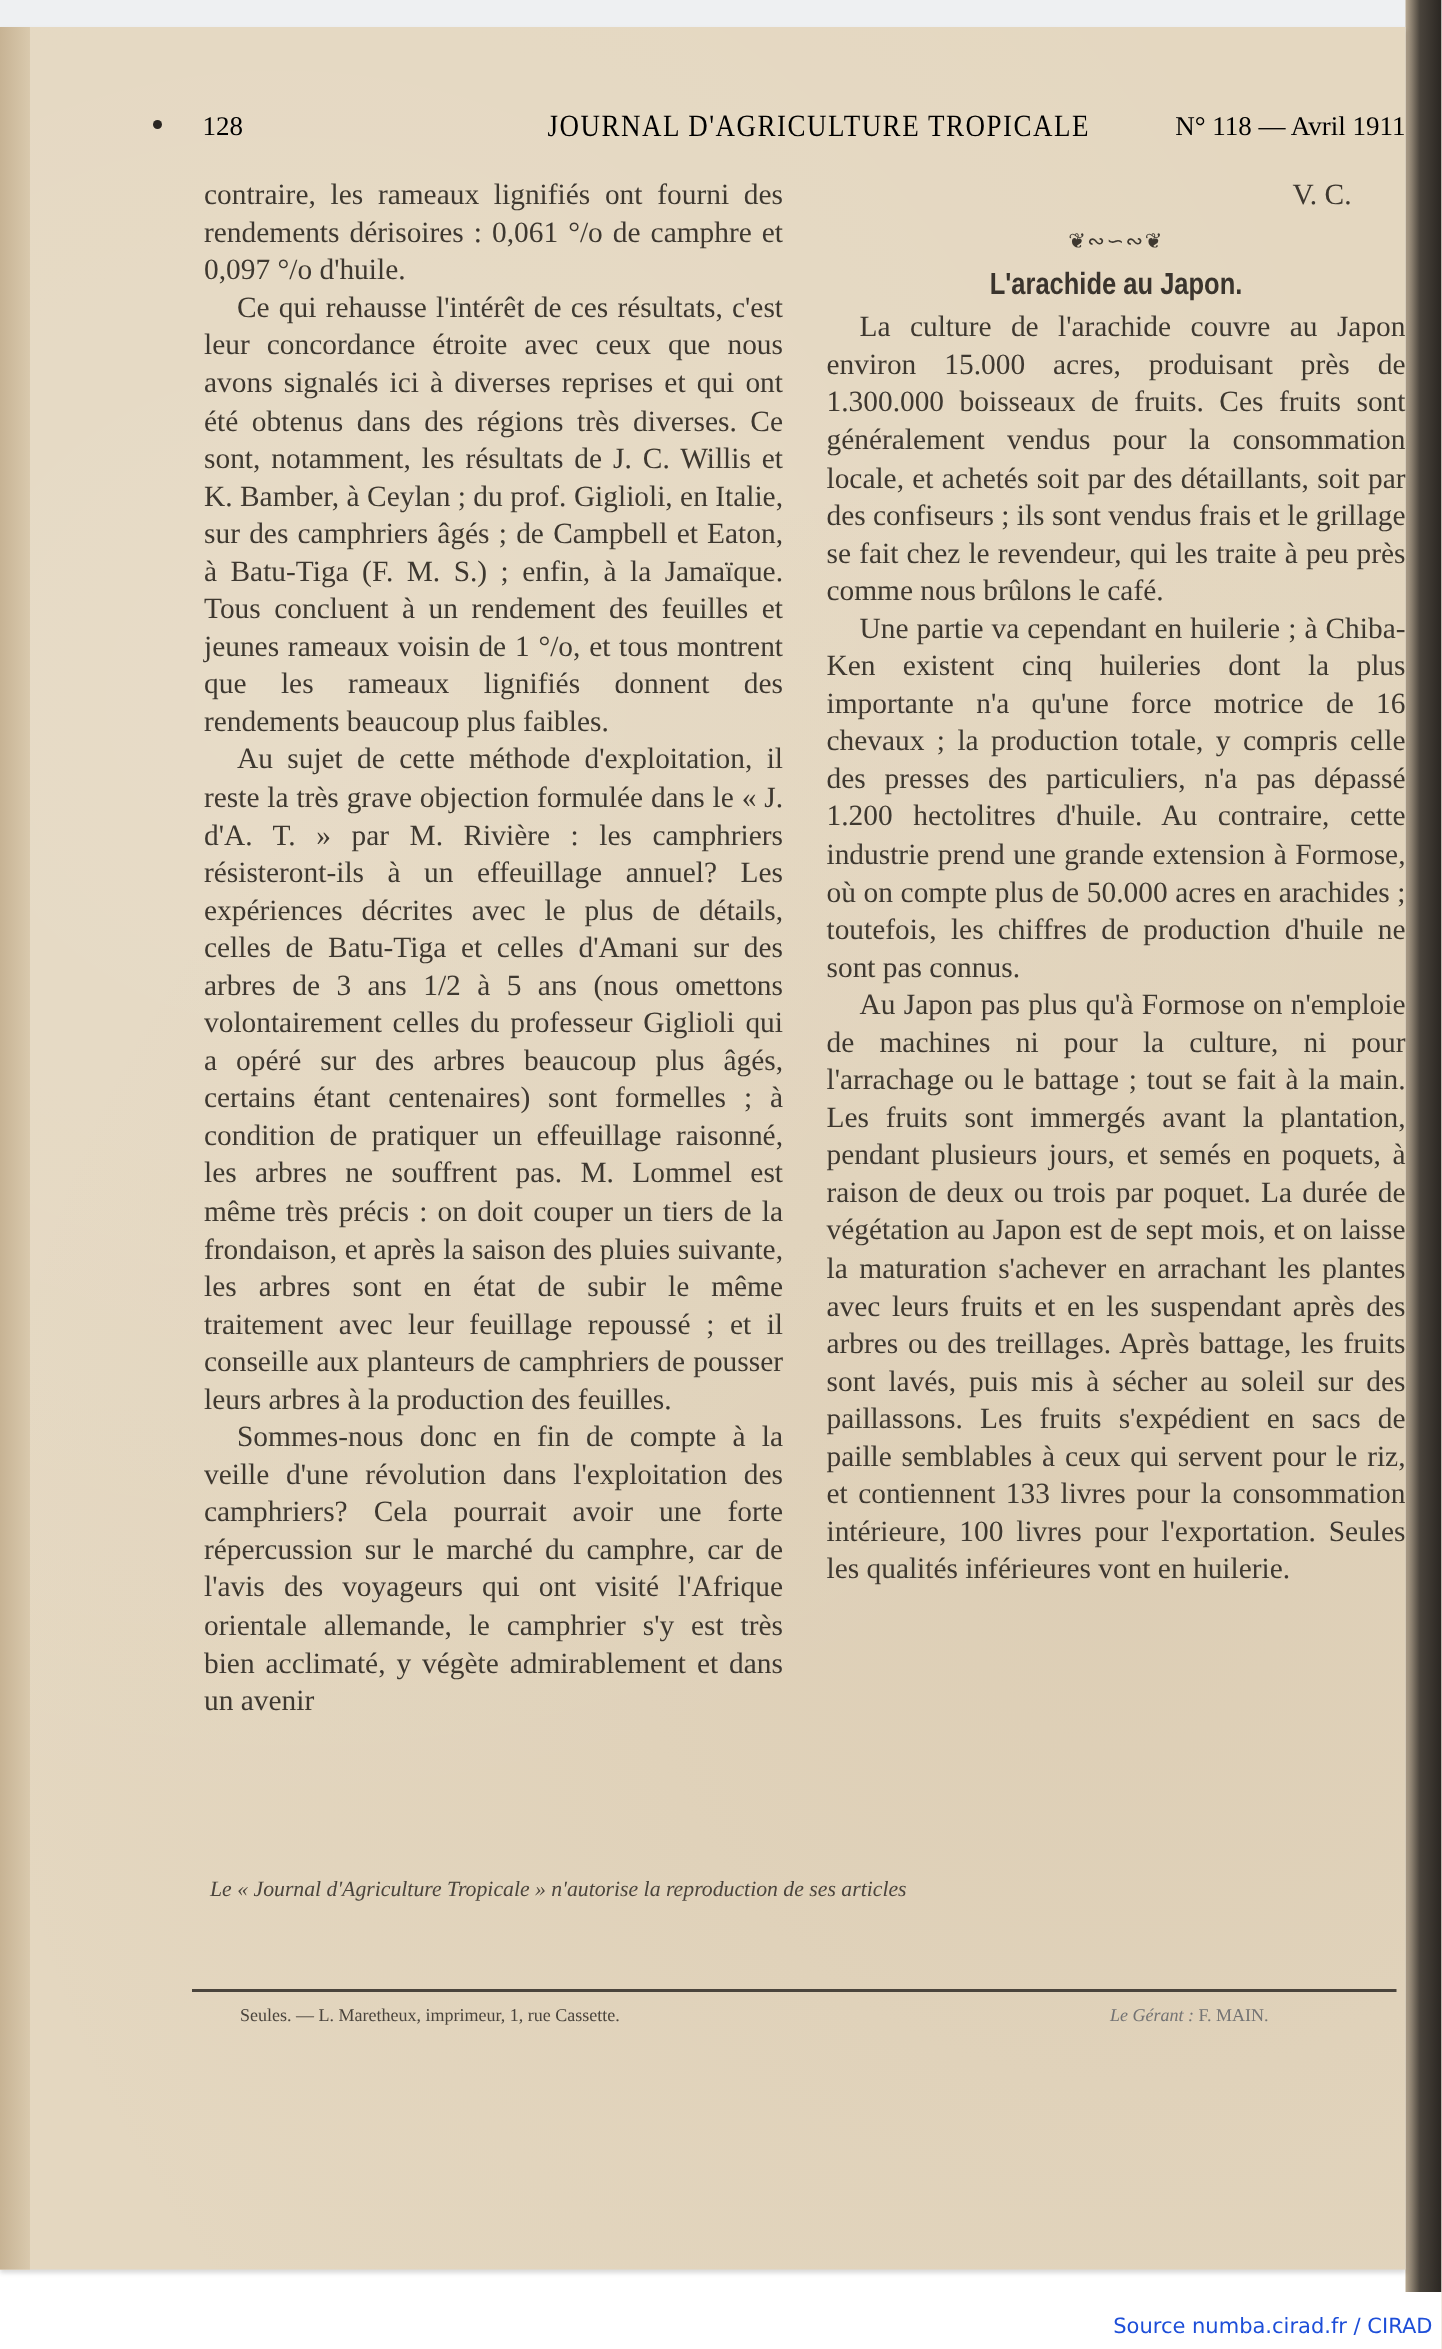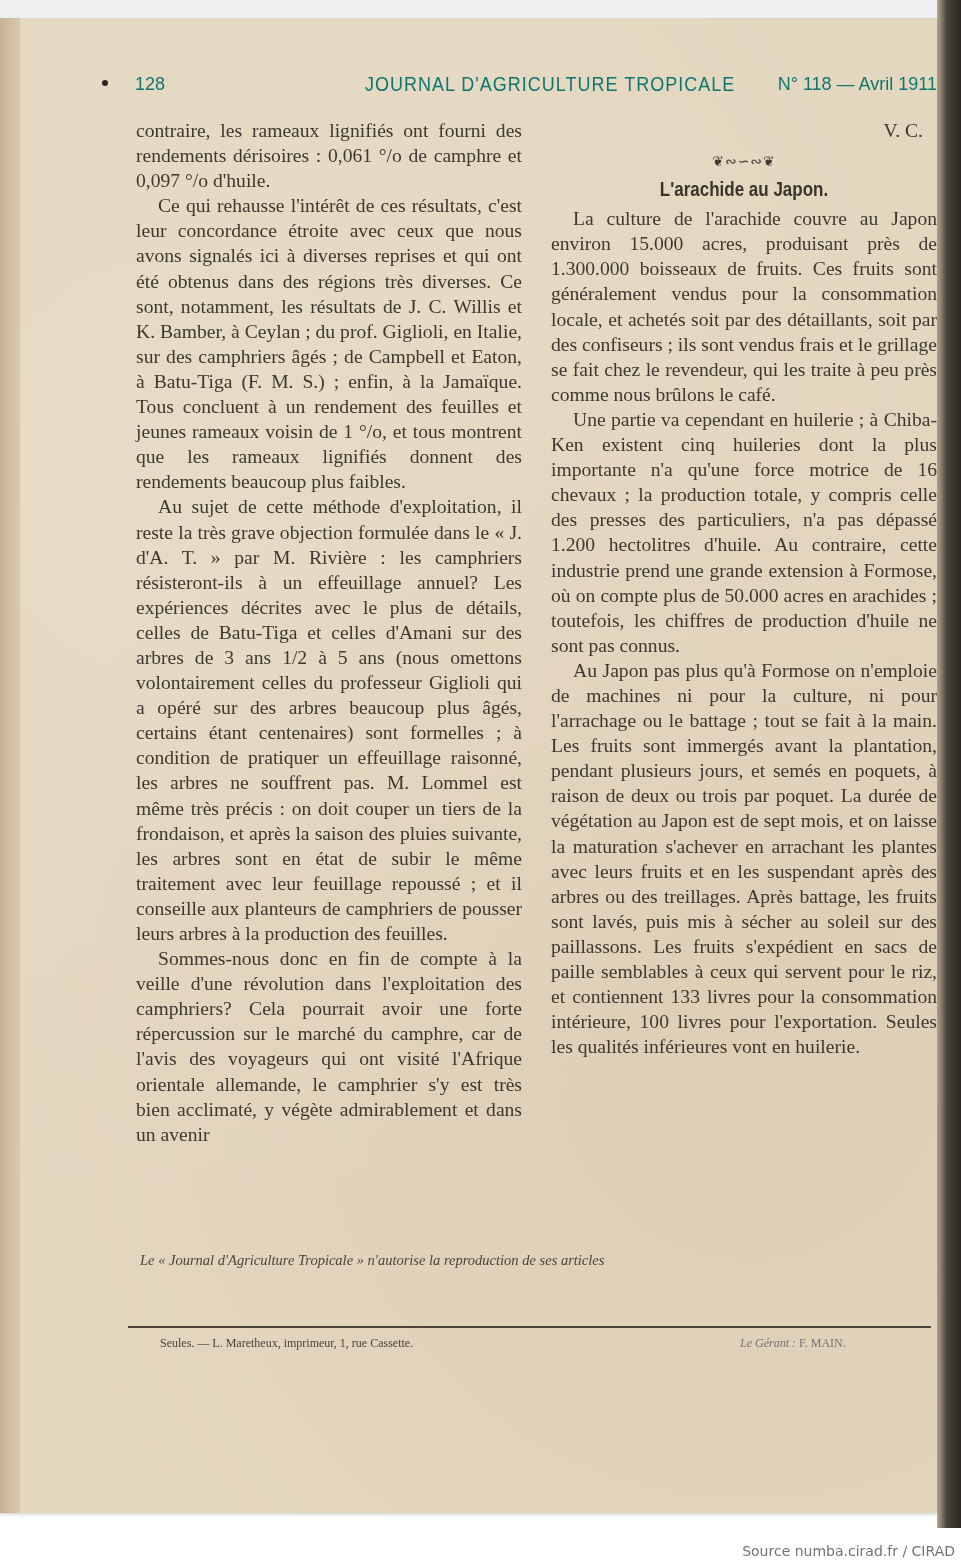--- a/index.html
+++ b/index.html
@@ -17,51 +17,51 @@
     background-image:
       radial-gradient(circle at 20% 30%, rgba(255,255,255,0.12), transparent 60%),
       radial-gradient(circle at 80% 70%, rgba(160,130,90,0.10), transparent 60%);
     box-shadow: 0 2px 3px rgba(0,0,0,0.15);
   }
   .page-binding { position:absolute; left:0; top:0; width:20px; height:100%;
     background:linear-gradient(to right,#c7b394,#d9c9ad); }
   .dot { position:absolute; left:102px; top:80px; width:6px; height:6px; border-radius:50%; background:#2a2622; }
   .header {
     position:absolute; left:135px; top:74px; width:802px; height:26px;
-    color:#0f766e; font-family:Liberation Sans, sans-serif; font-size:18px;
+    color:#000000; font-family:Liberation Serif, serif; font-size:18px;
   }
   .header .pg { position:absolute; left:0; top:0; }
   .header .title { position:absolute; left:230px; top:0; letter-spacing:1px; transform:scaleY(1.15); }
   .header .issue { position:absolute; right:0; top:0; }
   .col {
     position:absolute; top:118px; width:386px;
     color:#3e3830; font-family:"Liberation Serif", serif;
     font-size:19.6px; line-height:25.1px; text-align:justify;
   }
   .col.left { left:136px; }
   .col.right { left:551px; }
   .col p { margin:0; text-indent:22px; hyphens:auto; }
   .col p.noindent { text-indent:0; }
-  .signature-line { display:flex; justify-content:space-between; padding-right:14px; }
+  .signature-line { display:flex; justify-content:space-between; padding-right:36px; }
   .ornament { text-align:center; font-size:14px; color:#3e3830; height:22px; margin-top:6px; letter-spacing:1px; }
   .article-title {
     text-align:center; font-family:"Liberation Sans", sans-serif; font-weight:bold;
     font-size:17px; color:#3a342d; margin:6px 0 4px; transform:scaleY(1.2);
   }
   .notice {
     position:absolute; left:140px; top:1250px; width:780px; 
     font-family:"Liberation Serif", serif; font-style:italic; font-size:14.5px; line-height:21px;
     color:#4a443c;
   }
   .rule { position:absolute; left:128px; top:1326px; width:803px; height:2px; background:#4a443c; }
   .imprint { position:absolute; left:160px; top:1336px; font-family:"Liberation Serif", serif; font-size:12px; color:#4a443c; }
   .manager { position:absolute; left:740px; top:1336px; font-family:"Liberation Serif", serif; font-size:12px; color:#737373; }
   .manager i { font-style:italic; }
   .source {
-    position:absolute; right:6px; top:1543px; font-family:"DejaVu Sans", sans-serif; font-size:14px; color:#737373;
+    position:absolute; right:6px; top:1543px; font-family:"DejaVu Sans", sans-serif; font-size:14px; color:#1d4ed8;
   }
 </style>
 </head>
 <body>
 
 <div class="scan-bg-top"></div>
 <div class="scan-right-edge"></div>
 
 <div class="page">
   <div class="page-binding"></div>

